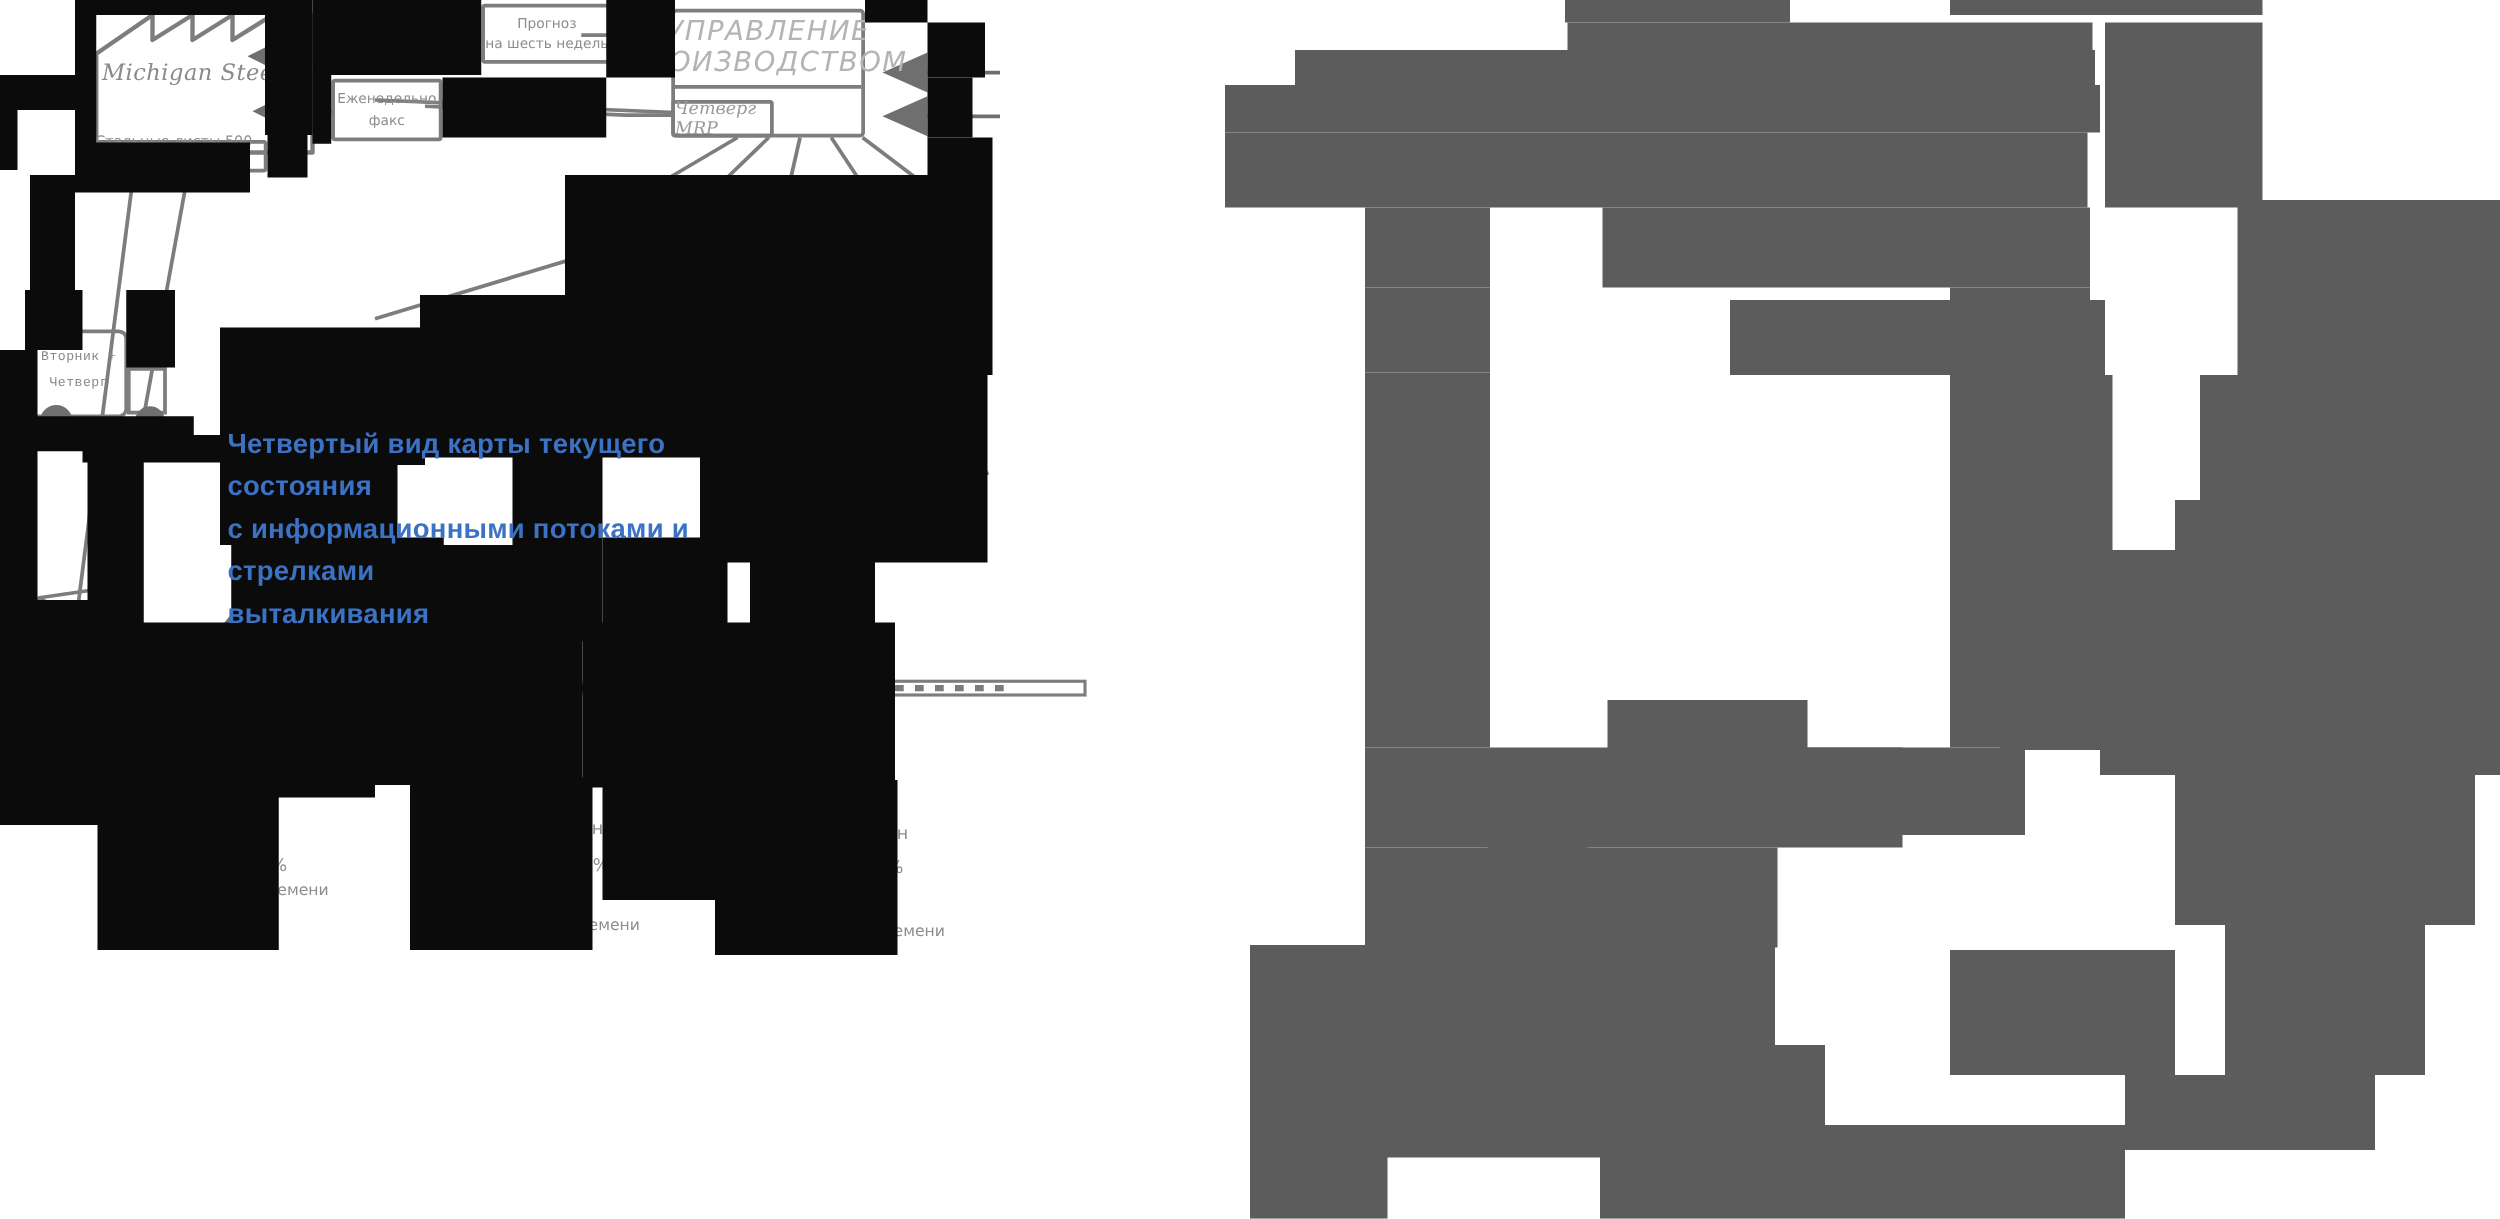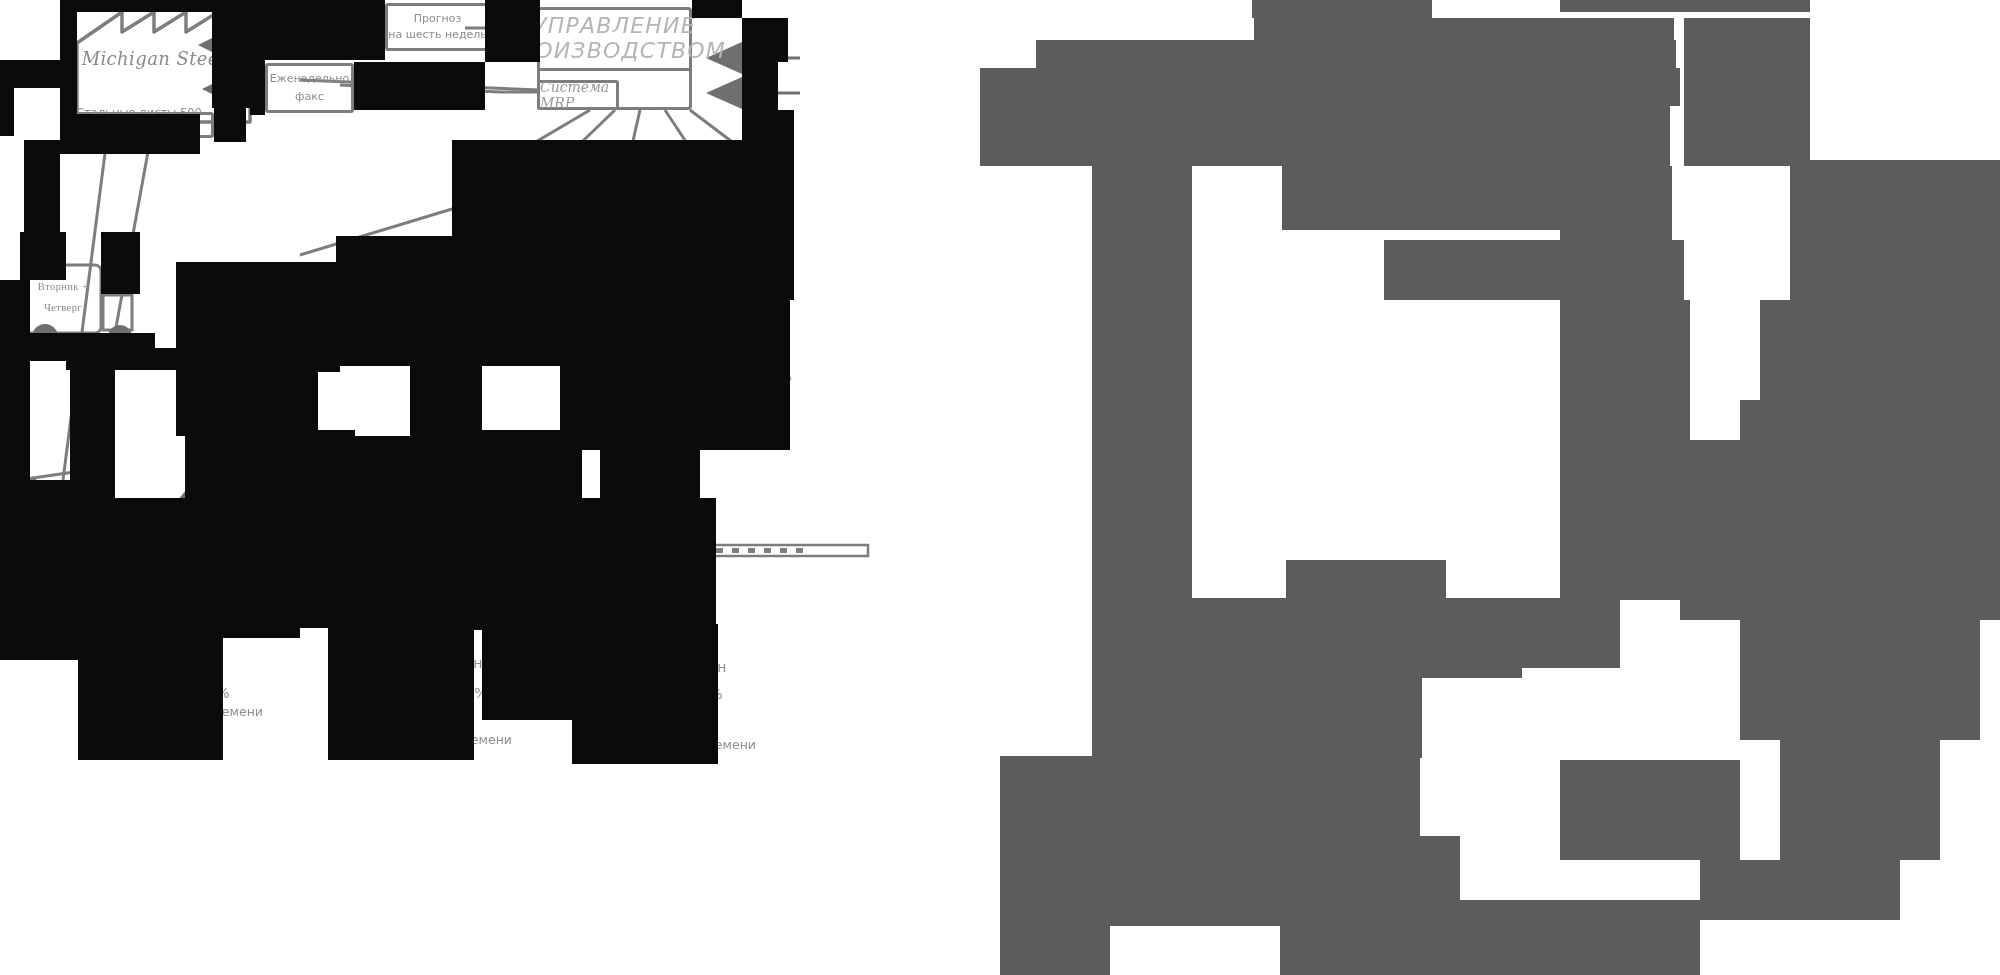--- a/index.html
+++ b/index.html
@@ -17,21 +17,21 @@
     height: 975px;
     background: #ffffff;
     overflow: hidden;
   }
 
   
   .abs { position: absolute; }
 
   .vsm-text {
     color: #8a8a8a;
-    font-family: Liberation Serif, serif;
+    font-family: Liberation Mono, monospace;
     letter-spacing: .4px;
     white-space: pre;
   }
 
   
   .box {
     position: absolute;
     border: 3px solid #7d7d7d;
     border-radius: 4px;
     background: transparent;
@@ -260,21 +260,21 @@
 факс</div>
 
   <div class="sched-box" style="left:490px; top:161px; width:252px; height:33px; font-size:12px;">Еженедельный график</div>
 
   <div class="ctl-box" style="left:537px; top:7px; width:155px; height:103px;">
     <div class="ctl-head">
       <span>УПРАВЛЕНИЕ</span>
       <span>ПРОИЗВОДСТВОМ</span>
     </div>
   </div>
-  <div class="mrp-box" style="left:537px; top:80px; width:82px; height:30px;">Система MRP</div>
+  <div class="mrp-box" style="left:537px; top:80px; width:82px; height:30px;">Четверг MRP</div>
 
   <svg class="layer">
     <rect x="25" y="265" width="76" height="68" rx="6" fill="none" stroke="#7d7d7d" stroke-width="3"></rect>
     <path d="M103,295 L132,295 L132,330 L103,330 Z" fill="none" stroke="#7d7d7d" stroke-width="3"></path>
     <circle cx="45" cy="337" r="13" fill="#6f6f6f"></circle>
     <circle cx="120" cy="337" r="12" fill="#6f6f6f"></circle>
   </svg>
   <div class="abs vsm-text" style="left:25px; top:276px; width:76px; text-align:center; font-size:10.5px; line-height:2.0; white-space:pre-line;">Вторник +
 Четверг</div>
 
@@ -458,14 +458,17 @@
     <div class="mask-gray" style="left:1680px; top:540px; width:320px; height:80px;"></div>
     <div class="mask-gray" style="left:1560px; top:440px; width:200px; height:100px;"></div>
     <div class="mask-gray" style="left:1740px; top:400px; width:260px; height:140px;"></div>
     <div class="mask-gray" style="left:1760px; top:300px; width:240px; height:100px;"></div>
     <div class="mask-gray" style="left:1790px; top:160px; width:210px; height:140px;"></div>
     <div class="mask-gray" style="left:1684px; top:18px;  width:126px; height:148px;"></div>
     <div class="mask-gray" style="left:1286px; top:560px; width:160px; height:60px;"></div>
     <div class="mask-gray" style="left:1440px; top:598px; width:180px; height:70px;"></div>
   </div>
 
+  <div id="overlay-title" style="left:182px; top:338px; width:470px;">Четвертый вид карты текущего состояния
+с информационными потоками и стрелками
+выталкивания</div>
 
 </div>
 
 </body></html>

